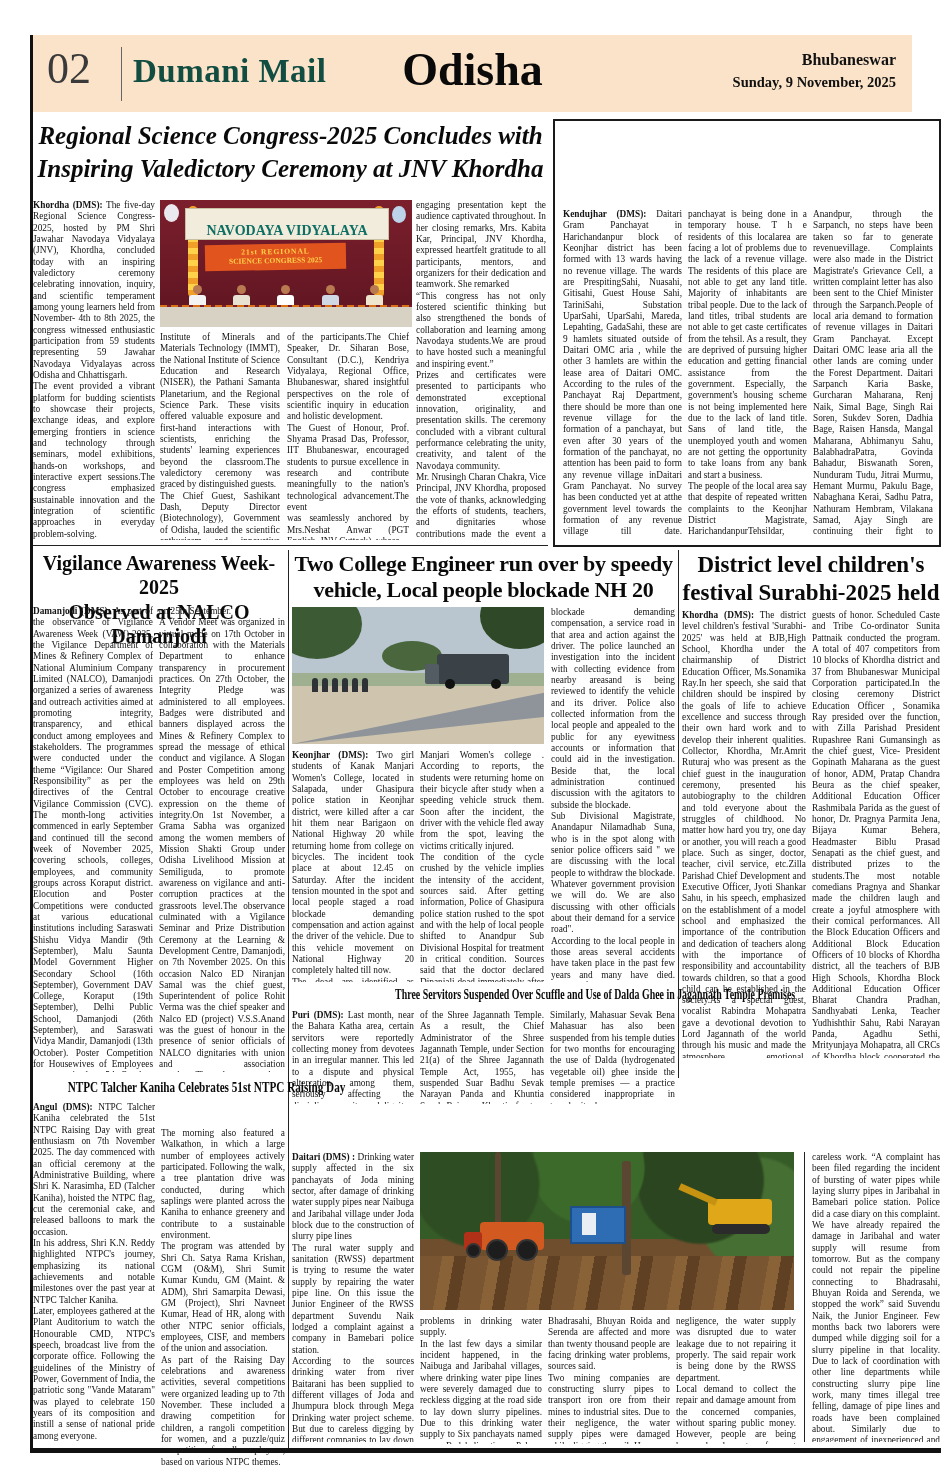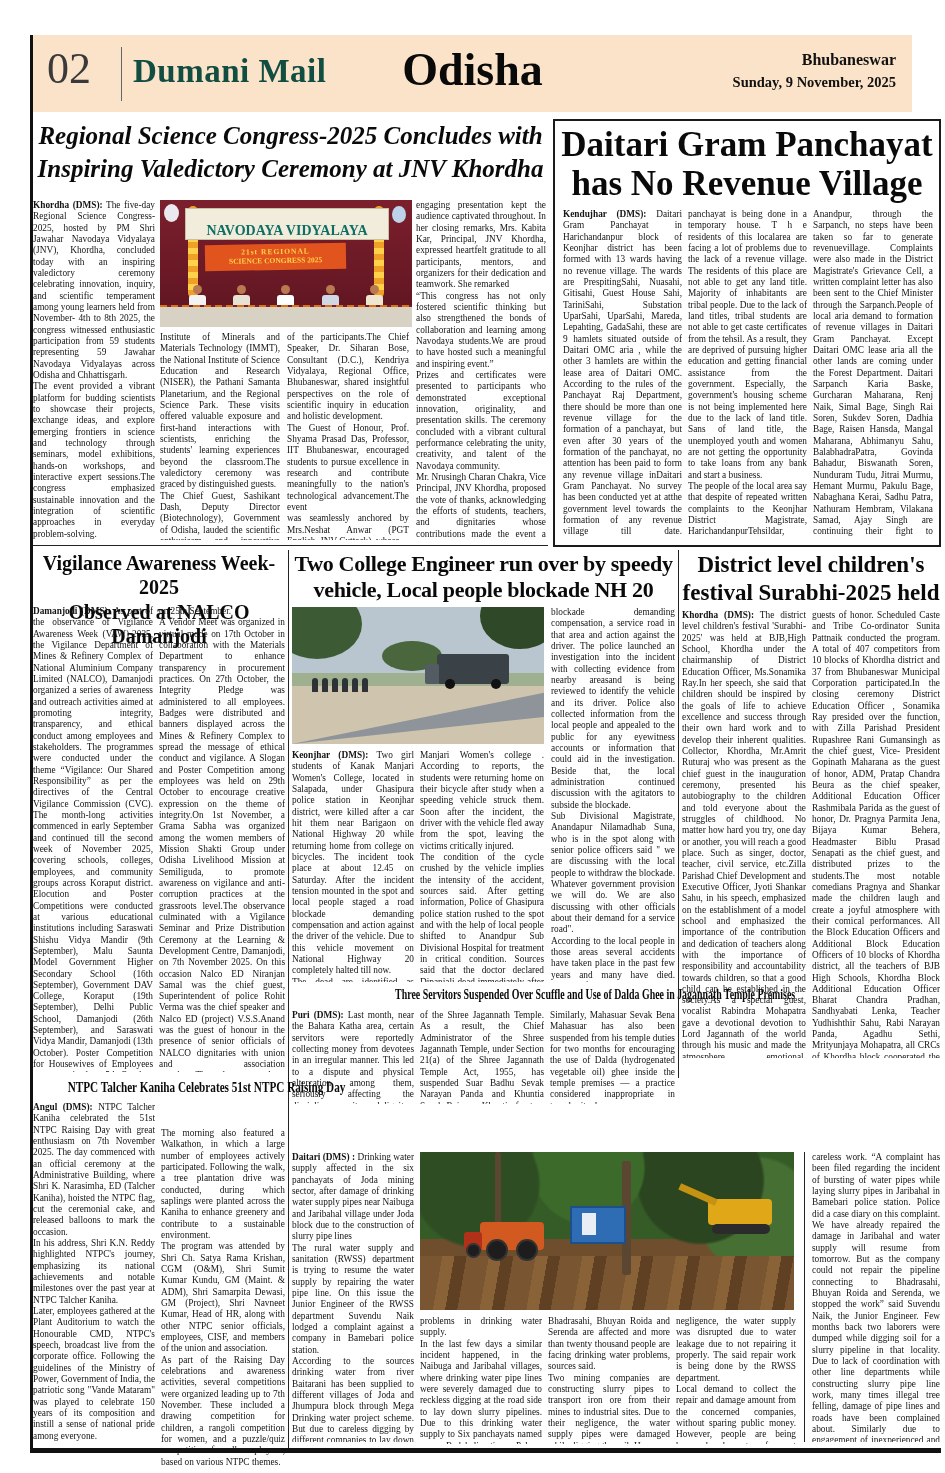--- a/index.html
+++ b/index.html
@@ -150,24 +150,20 @@
 The Chief Guest, Sashikant Dash, Deputy Director (Biotechnology), Government of Odisha, lauded the scientific enthusiasm and innovative spirit</div>
   <div class="abs col" style="left:287px;top:332px;width:122px;height:208px;">of the participants.The Chief Speaker, Dr. Siharan Bose, Consultant (D.C.), Kendriya Vidyalaya, Regional Office, Bhubaneswar, shared insightful perspectives on the role of scientific inquiry in education and holistic development.
 The Guest of Honour, Prof. Shyama Prasad Das, Professor, IIT Bhubaneswar, encouraged students to pursue excellence in research and contribute meaningfully to the nation's technological advancement.The event
 was seamlessly anchored by Mrs.Neshat Anwar (PGT English, JNV Cuttack), whose</div>
   <div class="abs col" style="left:416px;top:200px;width:130px;height:340px;">engaging presentation kept the audience captivated throughout. In her closing remarks, Mrs. Kabita Kar, Principal, JNV Khordha, expressed heartfelt gratitude to all participants, mentors, and organizers for their dedication and teamwork. She remarked
 “This congress has not only fostered scientific thinking but also strengthened the bonds of collaboration and learning among Navodaya students.We are proud to have hosted such a meaningful and inspiring event.”
 Prizes and certificates were presented to participants who demonstrated exceptional innovation, originality, and presentation skills. The ceremony concluded with a vibrant cultural performance celebrating the unity, creativity, and talent of the Navodaya community.
 Mr. Nrusingh Charan Chakra, Vice Principal, JNV Khordha, proposed the vote of thanks, acknowledging the efforts of students, teachers, and dignitaries whose contributions made the event a grand success.</div>
 
   <div class="abs boxed" style="left:553px;top:119px;width:384px;height:424px;">
-    <div class="headline" style="margin-top:4px;font-weight:bold;font-size:35px;line-height:1.12;">
-      <div>Daitari Gram Panchayat</div>
-      <div>has No Revenue Village</div>
-    </div>
     <div class="col" style="position:absolute;left:8px;top:88px;width:119px;height:328px;"><b class="lead">Kendujhar (DMS):</b> <span>Daitari Gram Panchayat in Harichandanpur block of Keonjhar district has been formed with 13 wards having no revenue village. The wards are PrespitingSahi, Nuasahi, Gitisahi, Guest House Sahi, TariniSahi, Substation UparSahi, UparSahi, Mareda, Lepahting, GadaSahi, these are 9 hamlets situated outside of Daitari OMC aria , while the other 3 hamlets are within the lease area of Daitari OMC. According to the rules of the Panchayat Raj Department, there should be more than one revenue village for the formation of a panchayat, but even after 30 years of the formation of the panchayat, no attention has been paid to form any revenue village inDaitari Gram Panchayat. No survey has been conducted yet at atthe government level towards the formation of any revenue village till date. Daitaripanchayat does not even have its own panchayat office, the urgent work of the</span></div>
     <div class="col" style="position:absolute;left:133px;top:88px;width:119px;height:328px;">panchayat is being done in a temporary house. T h e residents of this localarea are facing a lot of problems due to the lack of a revenue village. The residents of this place are not able to get any land title. Majority of inhabitants are tribal people. Due to the lack of land titles, tribal students are not able to get caste certificates from the tehsil. As a result, they are deprived of pursuing higher education and getting financial assistance from the government. Especially, the government's housing scheme is not being implemented here due to the lack of land title. Sans of land title, the unemployed youth and women are not getting the opportunity to take loans from any bank and start a business.
 The people of the local area say that despite of repeated written complaints to the Keonjhar District Magistrate, HarichandanpurTehsildar, Harichandanpur Block Development Officer, DFO</div>
     <div class="col" style="position:absolute;left:258px;top:88px;width:120px;height:328px;">Anandpur, through the Sarpanch, no steps have been taken so far to generate revenuevillage. Complaints were also made in the District Magistrate's Grievance Cell, a written complaint letter has also been sent to the Chief Minister through the Sarpanch.People of local aria demand to formation of revenue villages in Daitari Gram Panchayat. Except Daitari OMC lease aria all the other lands are coming under the Forest Department. Daitari Sarpanch Karia Baske, Gurcharan Maharana, Renj Naik, Simal Bage, Singh Rai Soren, Sukdev Soren, Dadhia Bage, Raisen Hansda, Mangal Maharana, Abhimanyu Sahu, BalabhadraPatra, Govinda Bahadur, Biswanath Soren, Nunduram Tudu, Jitrai Murmu, Hemant Murmu, Pakulu Bage, Nabaghana Kerai, Sadhu Patra, Nathuram Hembram, Vilakana Samad, Ajay Singh are continuing their fight to establish major revenue villages in Daitari Gram Panchayat.</div>
   </div>
 
   <div class="abs hrule" style="left:33px;top:545px;width:515px;"></div>
   <div class="abs vrule" style="left:288px;top:550px;height:898px;"></div>
   <div class="abs vrule" style="left:678px;top:550px;height:528px;"></div>
 

